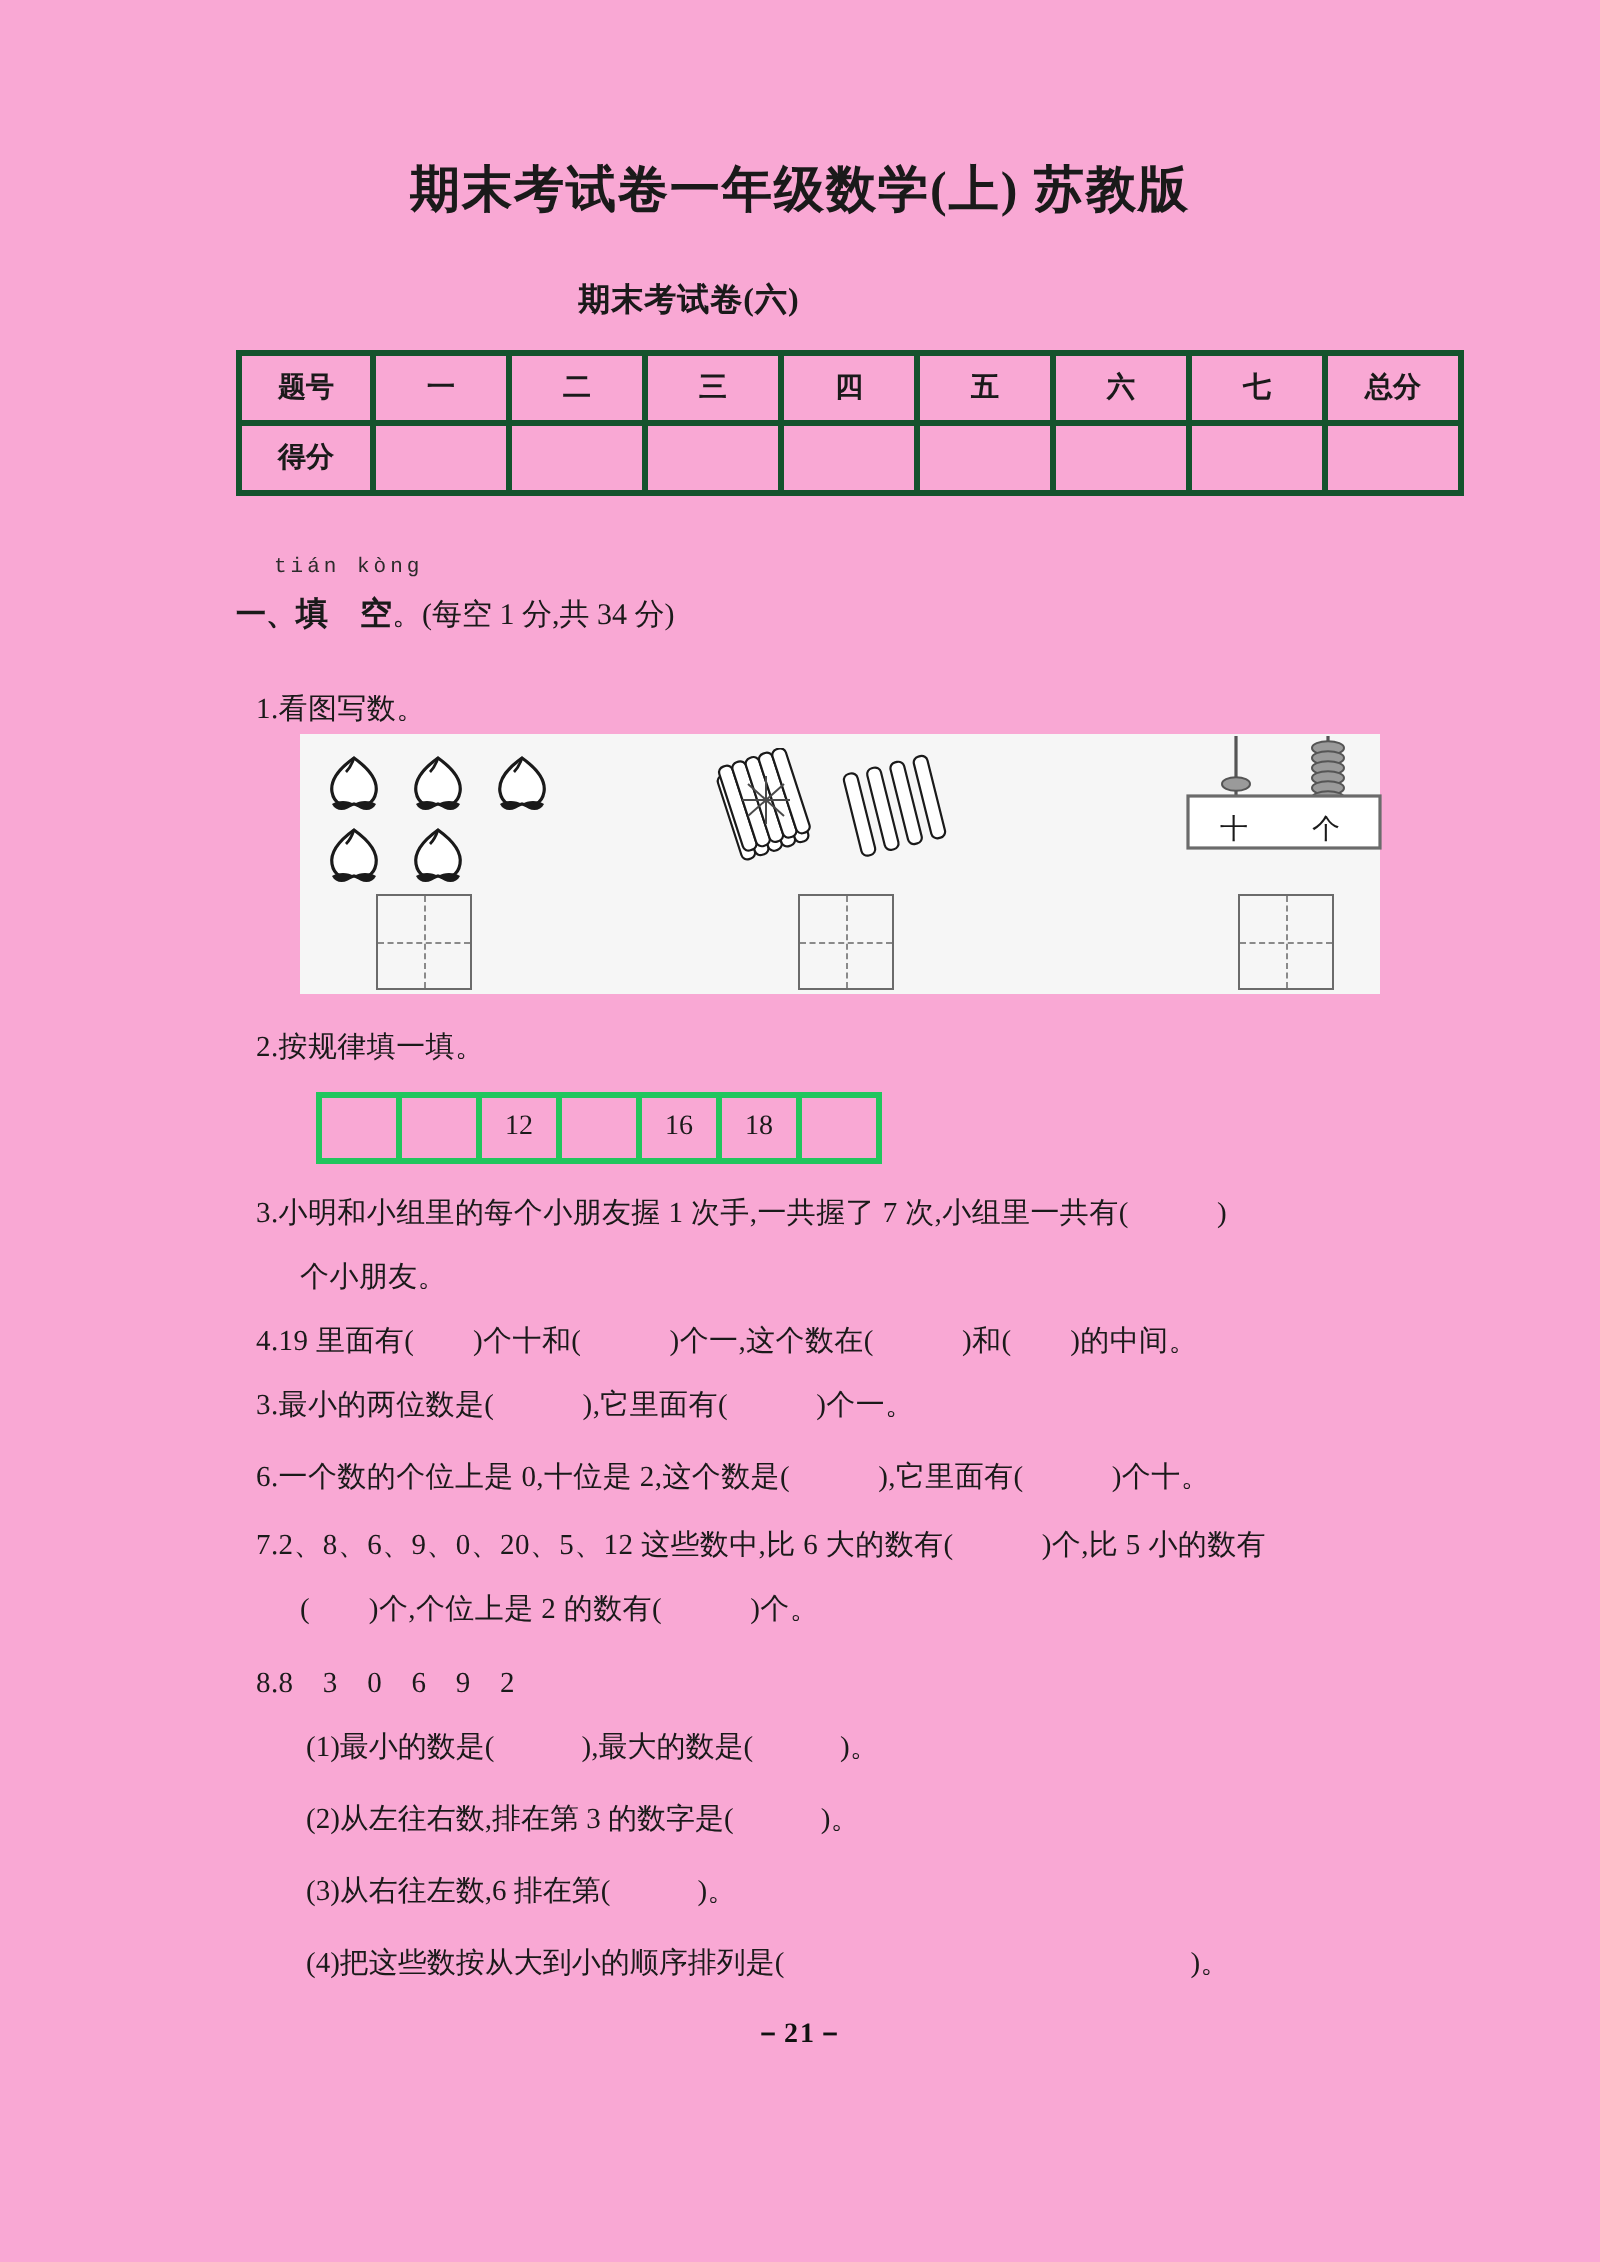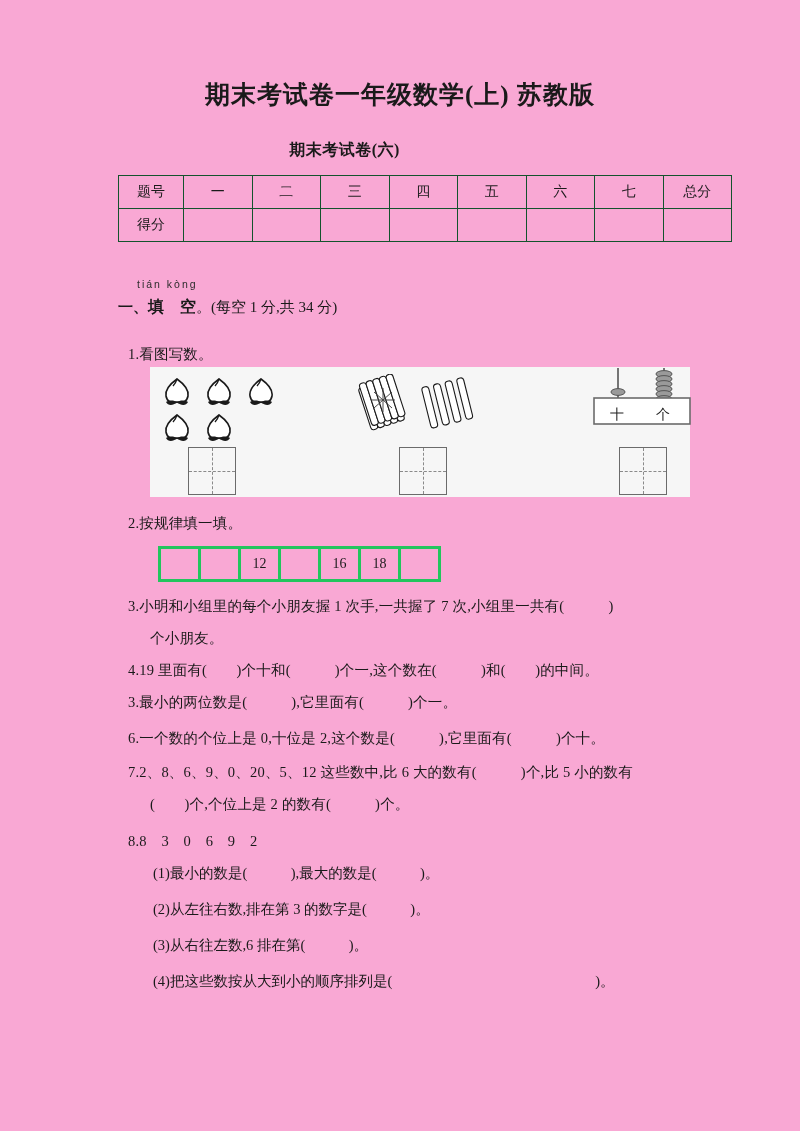--- a/index.html
+++ b/index.html
@@ -43,44 +43,44 @@
   }
   
   .score-table {
     position: absolute;
     left: 118px; top: 175px;
     width: 614px;
     border-collapse: collapse;
     table-layout: fixed;
   }
   .score-table td {
-    border: 1px solid #14532d;
+    border: 3px solid #14532d;
     height: 30px;
     text-align: center;
     vertical-align: middle;
     font-size: 14px;
-    font-weight: normal;
+    font-weight: bold;
     font-family: "Liberation Serif", "DejaVu Serif", serif;
   }
   .score-table td.head-cell { width: 62px; }
   
   .section-head {
     position: absolute;
     left: 118px; top: 297px;
     font-size: 15px;
     white-space: nowrap;
   }
   .section-head .num { font-weight: bold; }
   .section-head .big { font-weight: bold; font-size: 16px; }
   .pinyin {
     position: absolute;
     left: 137px; top: 278px;
     font-size: 10.5px;
     letter-spacing: 2px;
-    font-family: Liberation Sans, sans-serif;
+    font-family: Liberation Mono, monospace;
     color: #2b2b2b;
   }
   
   .q {
     position: absolute;
     font-size: 14.5px;
     white-space: nowrap;
     letter-spacing: 0.2px;
   }
   .q-sub {
@@ -314,14 +314,17 @@
 
   <div class="q" style="left:128px; top:763px;">7.2、8、6、9、0、20、5、12 这些数中,比 6 大的数有(　　　)个,比 5 小的数有</div>
   <div class="q" style="left:150px; top:795px;font-family:Liberation Serif, serif;">(　　)个,个位上是 2 的数有(　　　)个。</div>
 
   <div class="q" style="left:128px; top:832px;">8.8　3　0　6　9　2</div>
   <div class="q-sub" style="left:153px; top:864px;">(1)最小的数是(　　　),最大的数是(　　　)。</div>
   <div class="q-sub" style="left:153px; top:900px;">(2)从左往右数,排在第 3 的数字是(　　　)。</div>
   <div class="q-sub" style="left:153px; top:936px;">(3)从右往左数,6 排在第(　　　)。</div>
   <div class="q-sub" style="left:153px; top:972px;">(4)把这些数按从大到小的顺序排列是(　　　　　　　　　　　　　　)。</div>
 
+  <div class="footer">
+    <span class="dash">－21－</span>
+  </div>
 
 </div>
 
 </body></html>

